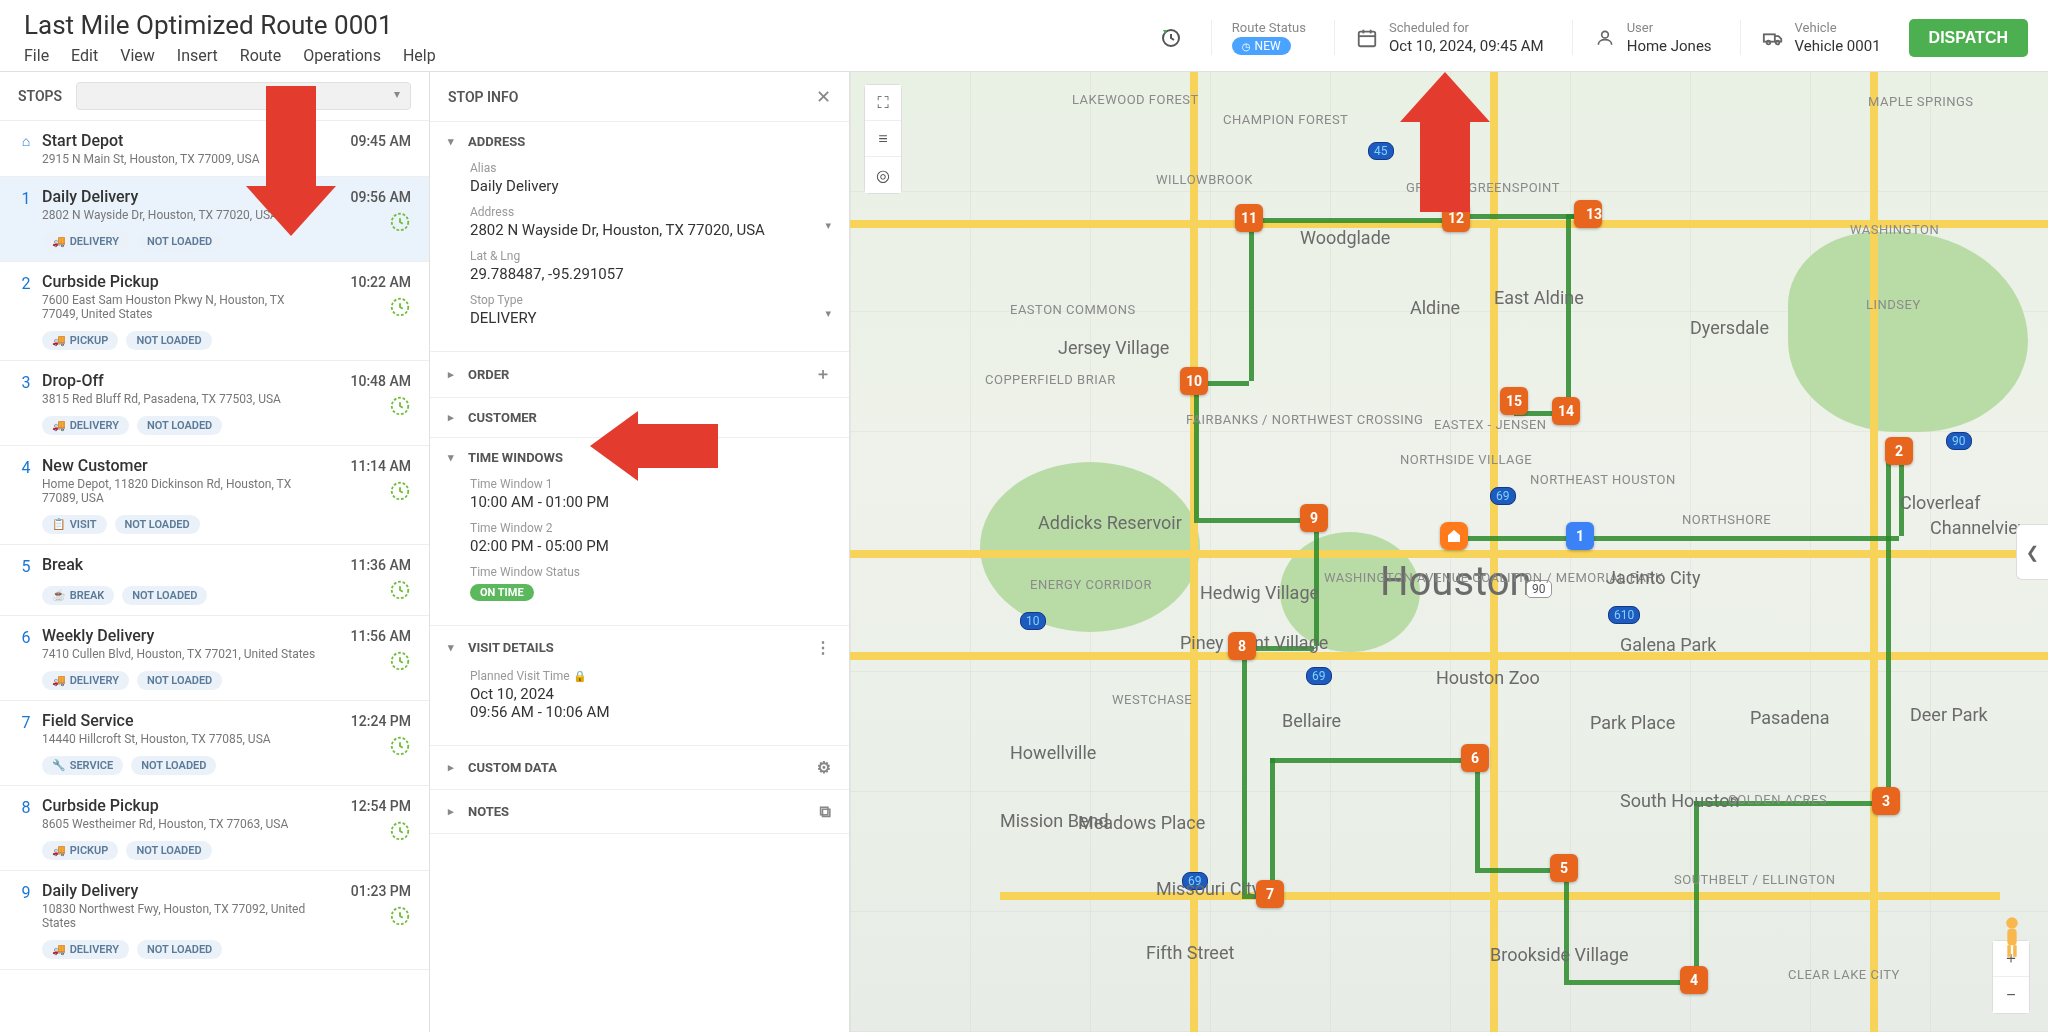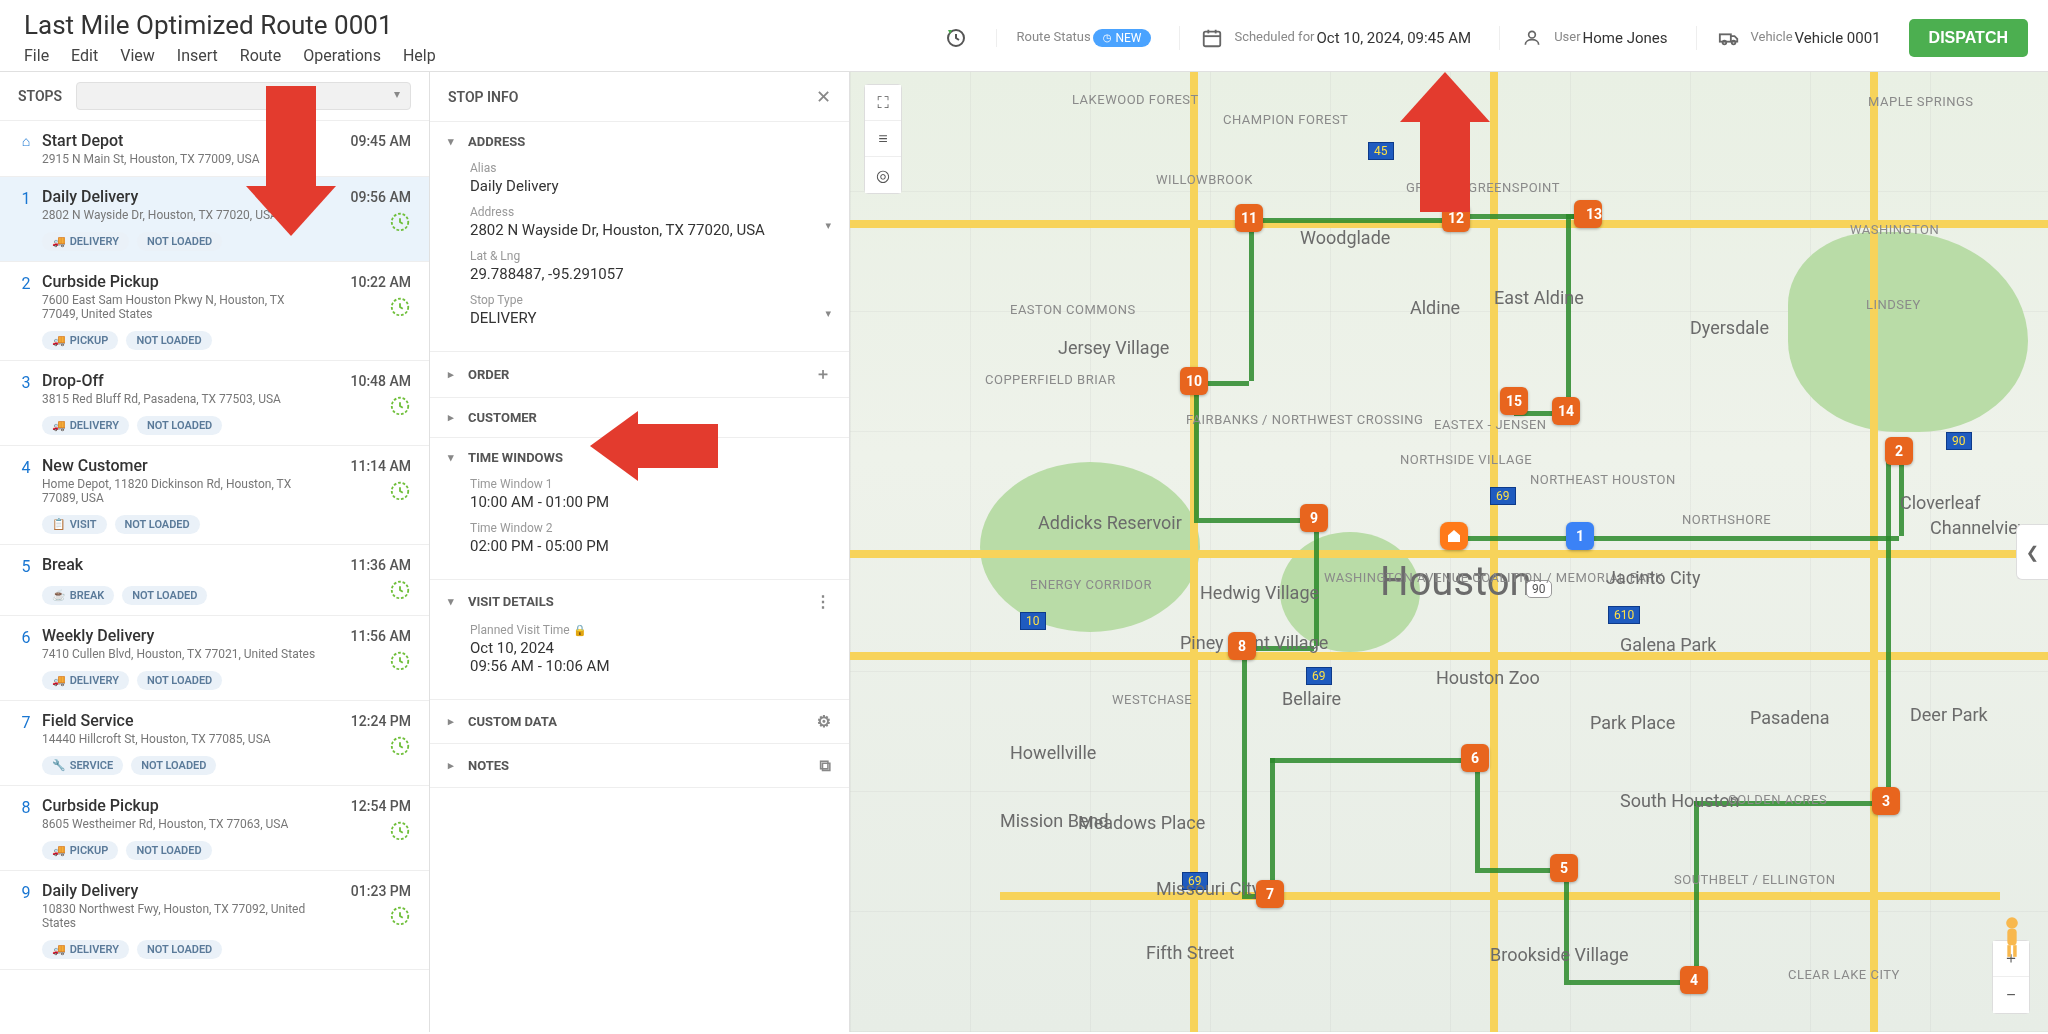--- a/index.html
+++ b/index.html
@@ -8,21 +8,21 @@
   .header { display:flex; align-items:center; padding: 10px 20px 6px 24px; justify-content:space-between;}
   .header-left { display:flex; flex-direction:column; gap:6px; }
   .title { font-size:26px; font-weight:400; color:#333;}
   .menubar { display:flex; gap:22px; font-size:16px; color:#444; }
   .menu-item { cursor:pointer; }
   .header-right { display:flex; align-items:center; gap:28px; }
   .hdr-group { display:flex; align-items:center; gap:10px; border-left:1px solid #eee; padding-left:20px;}
   .hdr-group:first-child { border-left:none; padding-left:0;}
   .hdr-label { font-size:13px; color:#888; }
   .hdr-value { font-size:15px; color:#333; }
-  .hdr-sub { display:flex; align-items:flex-start; gap:2px;}
+  .hdr-sub { display:flex; flex-direction:column; align-items:flex-start; gap:2px;}
   .badge-new { background:#4aa3ff; color:#fff; border-radius:12px; font-size:12px; padding:2px 10px; display:inline-flex; align-items:center; gap:4px;}
   .badge-new::before { content:"\25F7"; font-size:10px; }
   .dispatch-btn { background:#4CAF50; color:#fff; border:none; border-radius:5px; padding:10px 20px; font-size:16px; font-weight:600; cursor:pointer;}
   .hdr-icon { width:24px; height:24px; display:flex; align-items:center; justify-content:center; color:#666;}
   .divider { height:1px; background:#e0e0e0; width:100%; }
   
   .body { display:flex; height: calc(1034px - 74px); position:relative;}
   
   .stops-col { width: 430px; border-right:1px solid #e0e0e0; display:flex; flex-direction:column; overflow:hidden;}
   .stops-hdr { display:flex; align-items:center; padding:10px 18px; gap:14px; border-bottom:1px solid #eee;}
@@ -70,21 +70,21 @@
   .map-col::before { content:""; position:absolute; inset:0; background:
      repeating-linear-gradient(0deg, rgba(180,180,180,0.15) 0 1px, transparent 1px 120px),
      repeating-linear-gradient(90deg, rgba(180,180,180,0.15) 0 1px, transparent 1px 120px);}
   .road { position:absolute; background:#f7d35a; }
   .road.h { height:8px; }
   .road.v { width:8px; }
   .route-line { position:absolute; background:#2a8a2a; opacity:0.85; z-index:2;}
   .city-label { position:absolute; font-size:40px; color:#6b6b6b; font-weight:400; z-index:3;}
   .place-label { position:absolute; font-size:18px; color:#6b6b6b; z-index:3; white-space:nowrap;}
   .shield { position:absolute; z-index:3; background:#fff; border:1px solid #999; border-radius:5px; font-size:12px; padding:1px 5px; color:#555;}
-  .shield.interstate { background:#1f5bbf; color:#fde047; border:1px solid #0d3a8a; border-radius:0;}
+  .shield.interstate { background:#1f5bbf; color:#7dd3fc; border:1px solid #0d3a8a; border-radius:8px;}
   .marker { position:absolute; width:28px; height:28px; border-radius:6px; background:#e8651e; color:#fff; display:flex; align-items:center; justify-content:center; font-size:14px; font-weight:700; z-index:5; box-shadow:0 1px 3px rgba(0,0,0,0.3);}
   .marker.home { background:#ff7a1a; border-radius:8px; }
   .marker.selected { background:#3b82f6;}
   .map-ctrl { position:absolute; background:#fff; border:1px solid #ddd; border-radius:4px; display:flex; flex-direction:column; z-index:10;}
   .map-ctrl button { width:36px; height:36px; border:none; background:#fff; font-size:16px; color:#555; cursor:pointer; border-bottom:1px solid #eee;}
   .map-ctrl button:last-child { border-bottom:none;}
   .map-ctrl.top { top:12px; left:14px;}
   .map-ctrl.zoom { bottom:18px; right:18px;}
   .pegman { position:absolute; bottom:80px; right:22px; width:28px; height:36px; z-index:10;}
   .collapse-panel { position:absolute; top:50%; right:0; transform:translateY(-50%); width:32px; height:56px; background:#fff; border:1px solid #ddd; border-right:none; border-radius:6px 0 0 6px; display:flex; align-items:center; justify-content:center; color:#666; z-index:10; font-size:16px;}
@@ -405,20 +405,24 @@
           <span>TIME WINDOWS</span>
         </div>
         <div class="section-content">
           <div class="field">
               <div class="field-label">Time Window 1</div>
               <div class="field-value">10:00 AM - 01:00 PM</div>
             </div>
           <div class="field">
               <div class="field-label">Time Window 2</div>
               <div class="field-value">02:00 PM - 05:00 PM</div>
+            </div>
+          <div class="field">
+              <div class="field-label">Time Window Status</div>
+              <div><span class="pill-ontime">ON TIME</span></div>
             </div>
         </div>
       </div>
 
       <div class="section">
         <div class="section-hdr">
           <span class="chev">▾</span>
           <span>VISIT DETAILS</span>
           <span class="action-icon">⋮</span>
         </div>
@@ -513,21 +517,21 @@
       <div class="place-label" style="left: 832px; top: 440px; font-size: 13px; letter-spacing: 0.5px; color: rgb(138, 138, 138);">NORTHSHORE</div>
       <div class="place-label" style="left: 336px; top: 340px; font-size: 13px; letter-spacing: 0.5px; color: rgb(138, 138, 138);">FAIRBANKS / NORTHWEST CROSSING</div>
       <div class="place-label" style="left: 160px; top: 230px; font-size: 13px; letter-spacing: 0.5px; color: rgb(138, 138, 138);">EASTON COMMONS</div>
       <div class="place-label" style="left: 180px; top: 505px; font-size: 13px; letter-spacing: 0.5px; color: rgb(138, 138, 138);">ENERGY CORRIDOR</div>
       <div class="place-label" style="left: 135px; top: 300px; font-size: 13px; letter-spacing: 0.5px; color: rgb(138, 138, 138);">COPPERFIELD BRIAR</div>
       <div class="place-label" style="left: 188px; top: 440px;">Addicks Reservoir</div>
       <div class="place-label" style="left: 350px; top: 510px;">Hedwig Village</div>
       <div class="place-label" style="left: 474px; top: 498px; font-size: 13px; letter-spacing: 0.5px; color: rgb(138, 138, 138);">WASHINGTON AVENUE COALITION / MEMORIAL PARK</div>
       <div class="place-label" style="left: 330px; top: 560px;">Piney Point Village</div>
       <div class="place-label" style="left: 262px; top: 620px; font-size: 13px; letter-spacing: 0.5px; color: rgb(138, 138, 138);">WESTCHASE</div>
-      <div class="place-label" style="left: 432px; top: 616px;">Bellaire</div>
+      <div class="place-label" style="left: 432px; top: 638px;">Bellaire</div>
       <div class="place-label" style="left: 756px; top: 495px;">Jacinto City</div>
       <div class="place-label" style="left: 770px; top: 562px;">Galena Park</div>
       <div class="place-label" style="left: 900px; top: 635px;">Pasadena</div>
       <div class="place-label" style="left: 1060px; top: 632px;">Deer Park</div>
       <div class="place-label" style="left: 740px; top: 640px;">Park Place</div>
       <div class="place-label" style="left: 770px; top: 718px;">South Houston</div>
       <div class="place-label" style="left: 878px; top: 720px; font-size: 13px; letter-spacing: 0.5px; color: rgb(138, 138, 138);">GOLDEN ACRES</div>
       <div class="place-label" style="left: 228px; top: 740px;">Meadows Place</div>
       <div class="place-label" style="left: 306px; top: 806px;">Missouri City</div>
       <div class="place-label" style="left: 160px; top: 670px;">Howellville</div>

